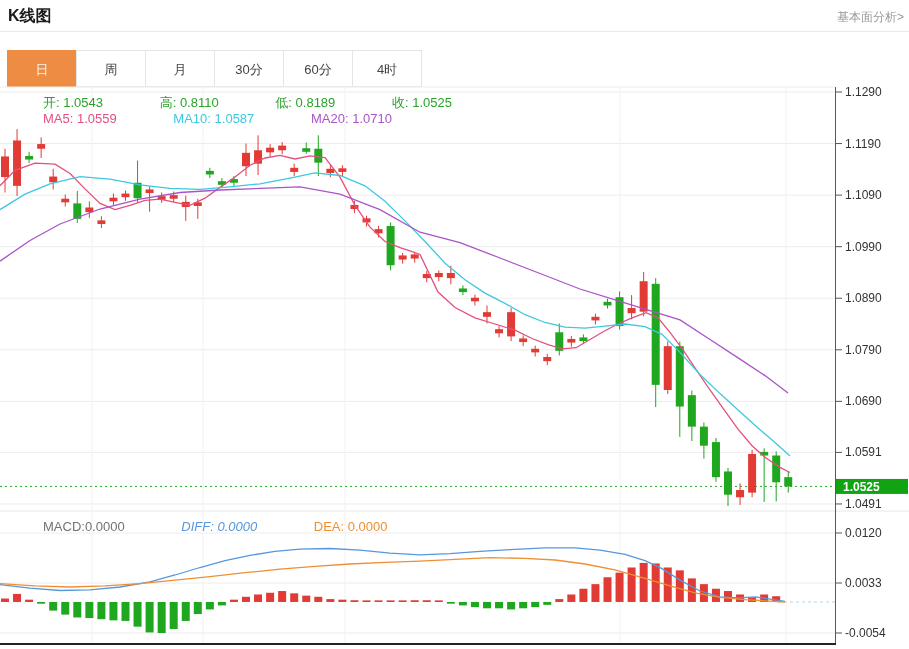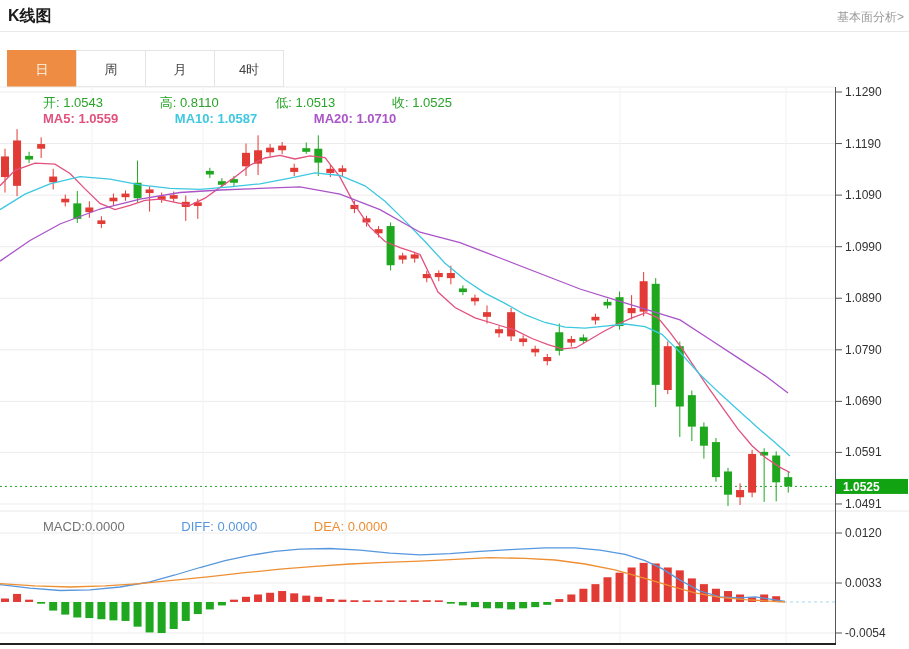--- a/index.html
+++ b/index.html
@@ -9,38 +9,40 @@
   .hlink{position:absolute;right:5px;top:9px;font-size:12px;color:#999;text-decoration:none;cursor:pointer;}
   .hdr-divider{position:absolute;left:0;right:0;top:31px;height:1px;background:#e9e9e9;}
   .tabs{position:absolute;left:8px;top:50px;display:flex;}
   .tab{width:70px;height:37px;line-height:37px;text-align:center;font-size:13px;color:#444;
        background:#fff;border:1px solid #e4e4e4;margin-left:-1px;cursor:pointer;box-sizing:border-box;}
   .tab.active{background:#ed8c42;border-color:#ed8c42;color:#fdf6ec;}
   svg{position:absolute;left:0;top:0;font-family:"Liberation Sans","DejaVu Sans",sans-serif;}
   .lg{position:absolute;font-size:13px;white-space:nowrap;}
   .lg span.pair{margin-right:20px;margin-left:33px;}
   .lg-ohlc{left:10px;top:94px;color:#28a428;}
-  .lg-ma{left:10px;top:111px;font-weight:bold;}
+  .lg-ma{left:10px;top:111px;}
   .lg-macd{left:10px;top:519px;}
   .c-ma5{color:#e2517e;}  .c-ma10{color:#3ec8e0;}  .c-ma20{color:#ab54c8;}
-  .c-macd{color:#737373;} .c-diff{color:#5697dd;}  .c-dea{color:#ee8f33;}
+  .c-macd{color:#737373;} .c-diff{color:#5697dd;font-style:italic;}  .c-dea{color:#ee8f33;}
 </style>
 </head>
 <body>
 
 <div class="page">
 
   <div class="title">K线图</div>
   <a class="hlink">基本面分析&gt;</a>
   <div class="hdr-divider"></div>
 
   <div class="tabs">
     <div class="tab active">日</div>
     <div class="tab">周</div>
     <div class="tab">月</div>
+    <div class="tab">30分</div>
+    <div class="tab">60分</div>
     <div class="tab">4时</div>
   </div>
 
   <svg id="kchart" width="909" height="649" viewBox="0 0 909 649">
       <g>
         <line x1="0" y1="92" x2="835" y2="92" stroke="#ececec"></line>
         <line x1="0" y1="143.56000000000006" x2="835" y2="143.56000000000006" stroke="#ececec"></line>
         <line x1="0" y1="195.1200000000001" x2="835" y2="195.1200000000001" stroke="#ececec"></line>
         <line x1="0" y1="246.68000000000015" x2="835" y2="246.68000000000015" stroke="#ececec"></line>
         <line x1="0" y1="298.2400000000002" x2="835" y2="298.2400000000002" stroke="#ececec"></line>
@@ -304,21 +306,21 @@
       </g>
       <g>
         <rect x="836" y="478.9340000000001" width="72" height="15" fill="#12a312"></rect>
         <text x="843" y="490.9340000000001" font-size="12" font-weight="bold" fill="#fff">1.0525</text>
       </g>
     </svg>
 
   <div class="lg lg-ohlc">
     <span class="pair"><span>开:</span> <span>1.0543</span></span>
     <span class="pair"><span>高:</span> <span>0.8110</span></span>
-    <span class="pair"><span>低:</span> <span>1.0513</span></span>
+    <span class="pair"><span>低:</span> <span>0.8189</span></span>
     <span class="pair"><span>收:</span> <span>1.0525</span></span>
   </div>
 
   <div class="lg lg-ma">
     <span class="pair c-ma5"><span>MA5:</span> <span>1.0559</span></span>
     <span class="pair c-ma10"><span>MA10:</span> <span>1.0587</span></span>
     <span class="pair c-ma20"><span>MA20:</span> <span>1.0710</span></span>
   </div>
 
   <div class="lg lg-macd">

